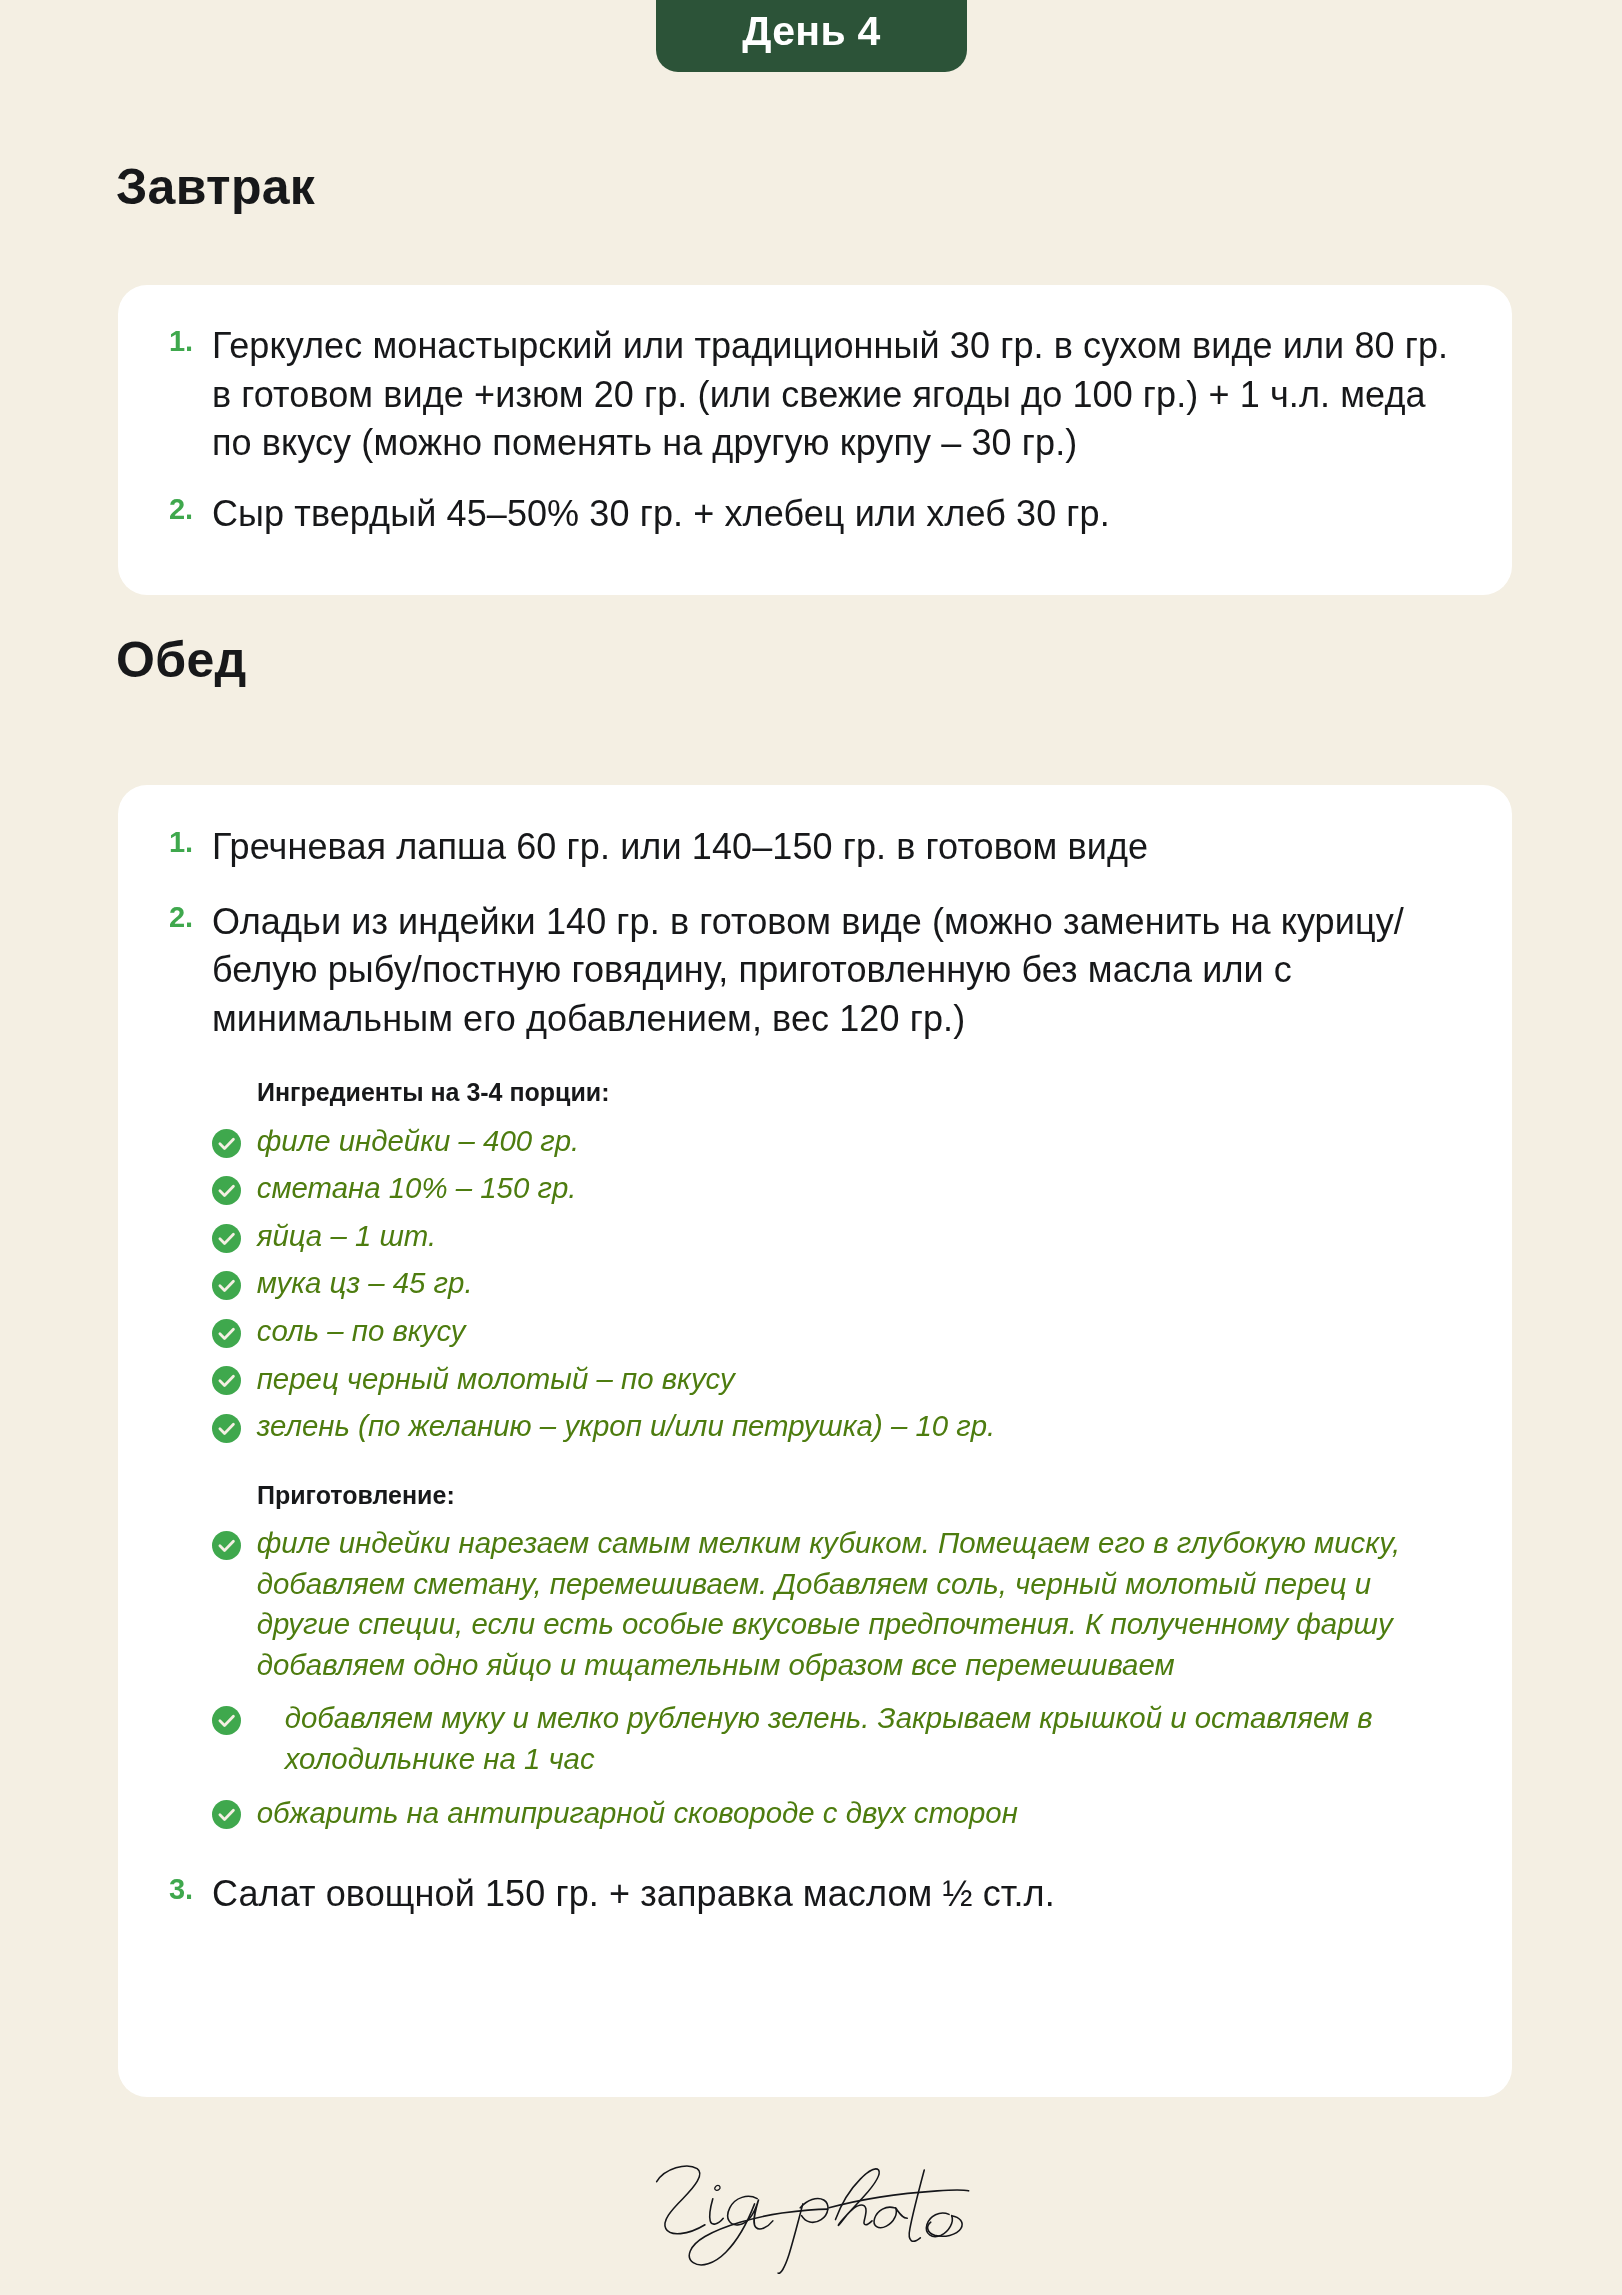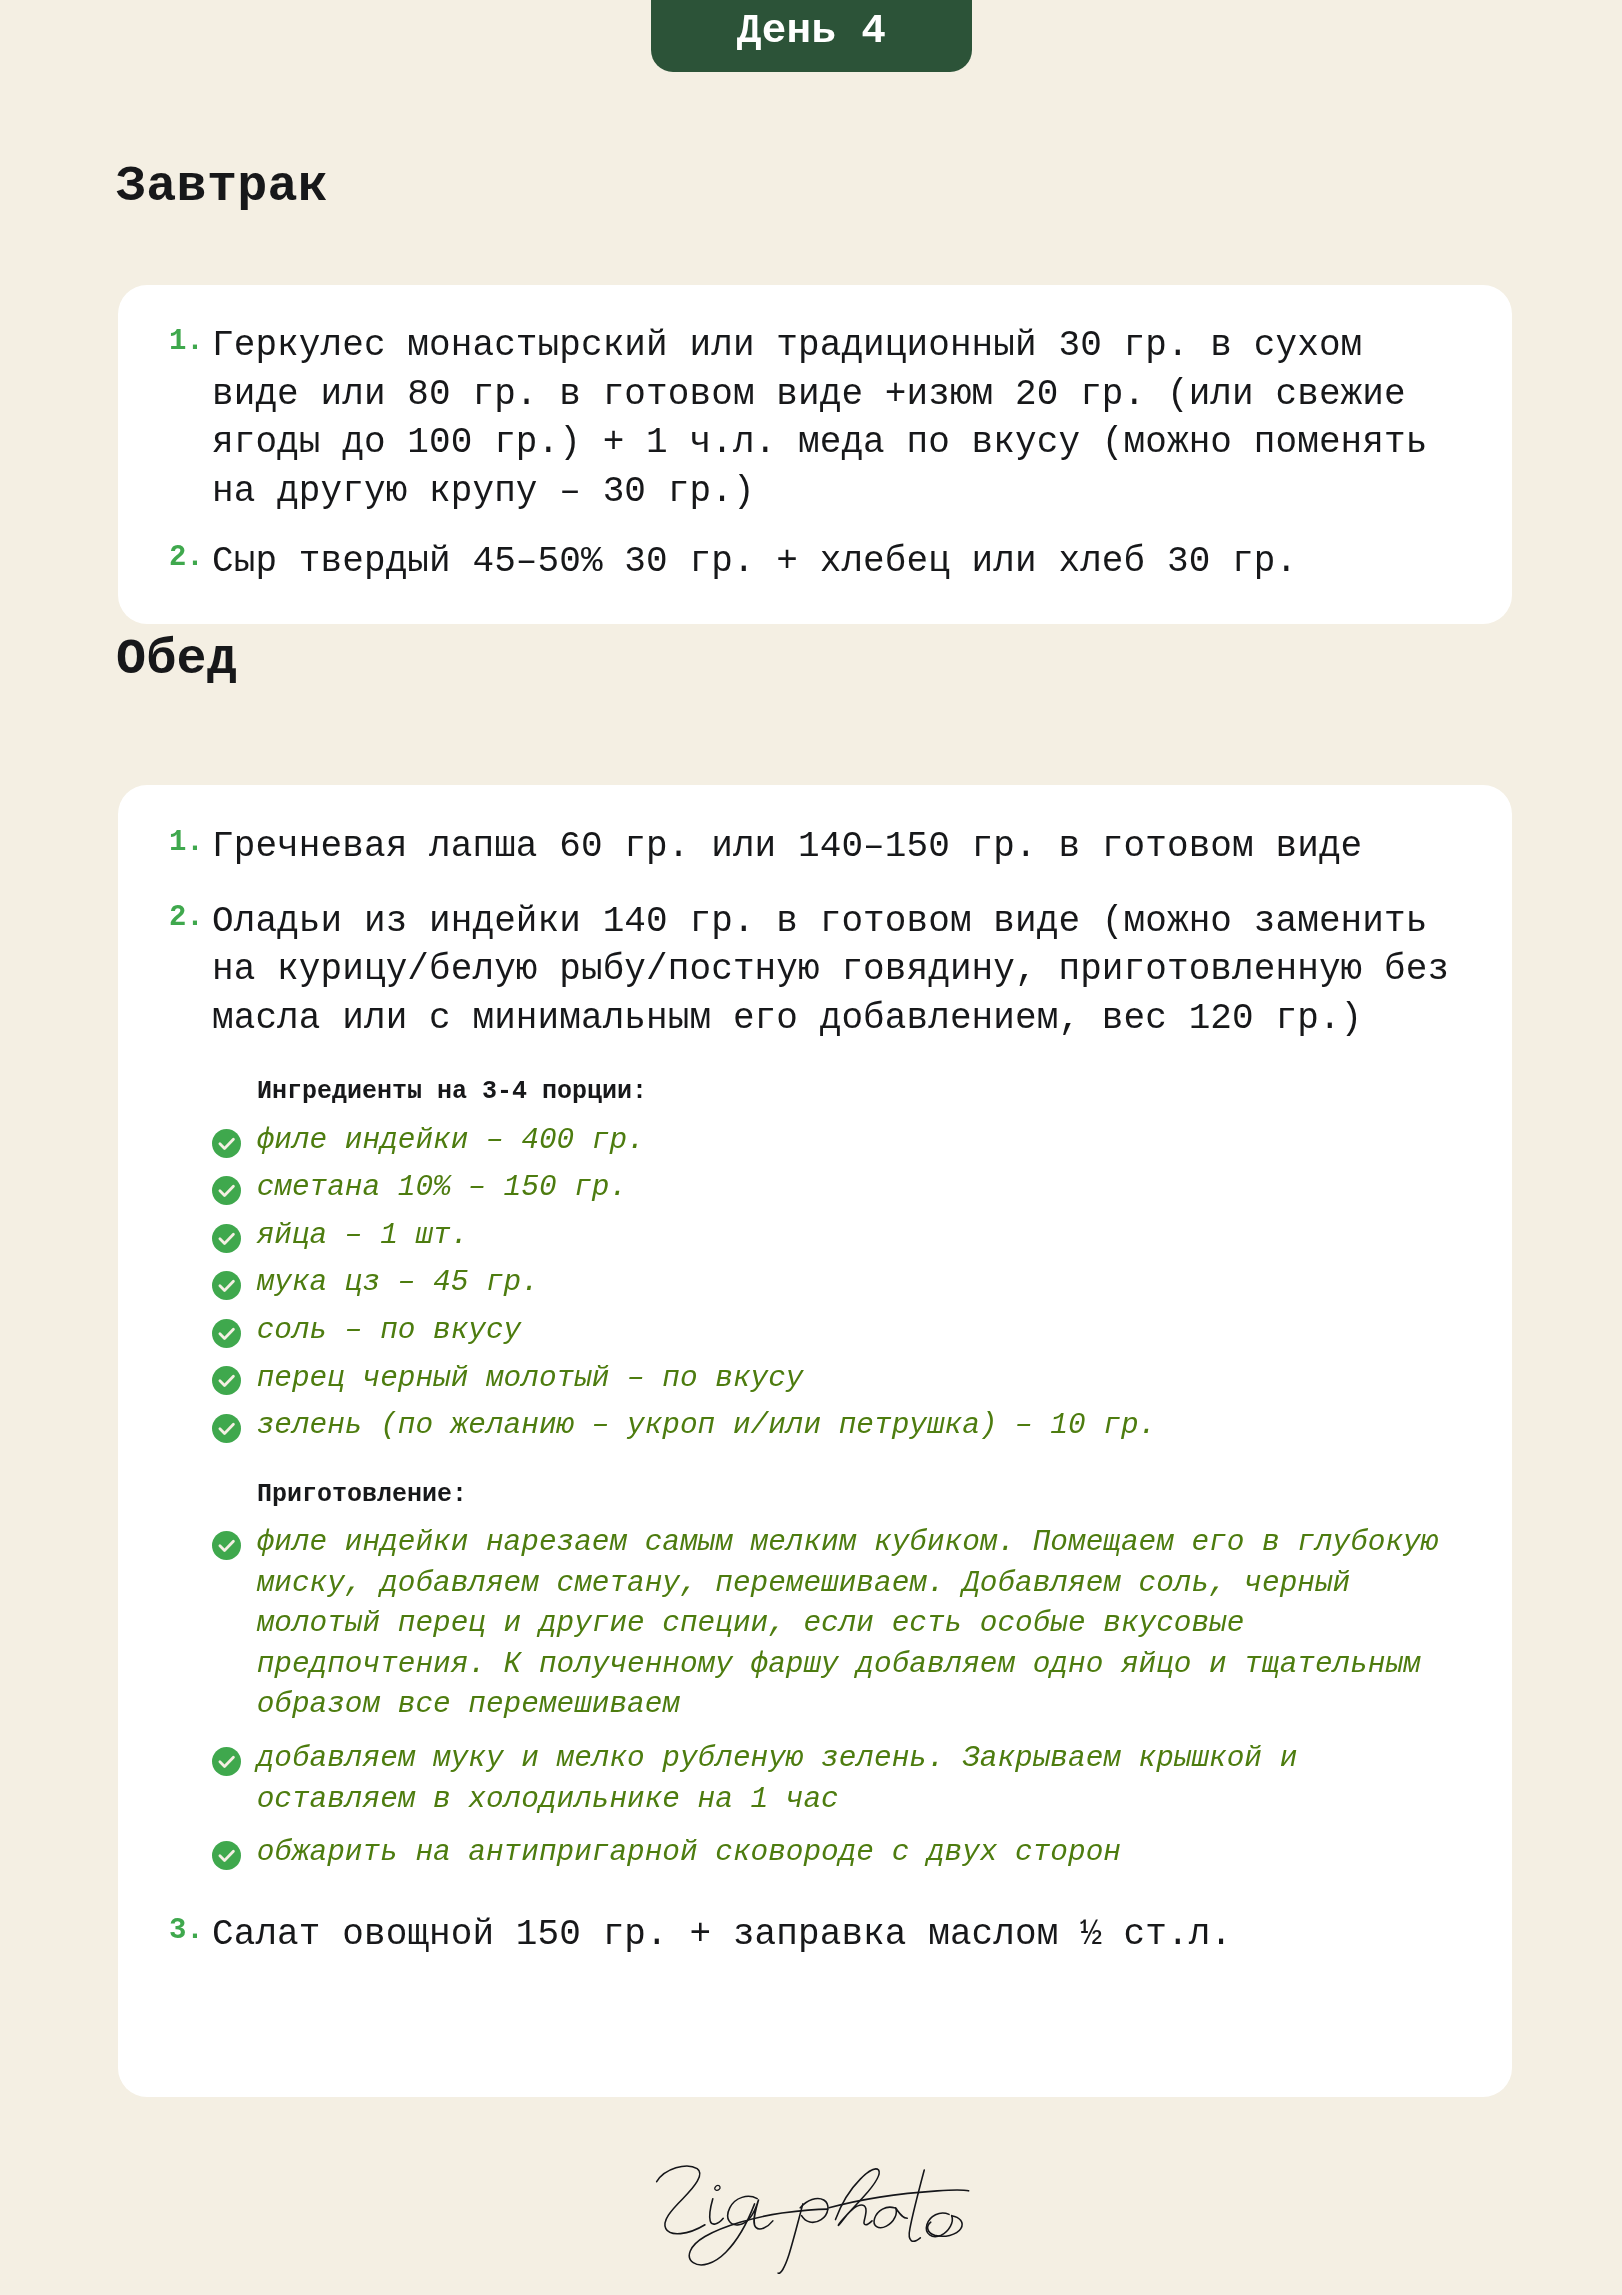--- a/index.html
+++ b/index.html
@@ -14,21 +14,20 @@
     -webkit-font-smoothing: antialiased;
     overflow: hidden;
     position: relative;
   }
 
   .page {
     position: relative;
     width: 1373px;
     height: 2295px;
     box-sizing: border-box;
-    font-family: Liberation Mono, monospace;
   }
 
   
   .day-badge-wrap {
     position: absolute;
     top: -22px;
     left: 0;
     width: 1623px;
     display: flex;
     justify-content: center;
@@ -282,21 +281,21 @@
             <ul class="check-list">
               <li class="check-item tall" style="margin-bottom:13px;">
                 <span class="check-icon">
                   <svg viewBox="0 0 44 44">
                       <circle cx="22" cy="22" r="22" fill="#3fa84d"></circle>
                       <path d="M12 22.5 L19 29.5 L32.5 15.5" fill="none" stroke="#f4efe3" stroke-width="4.2" stroke-linecap="round" stroke-linejoin="round"></path>
                     </svg>
                 </span>
                 <span class="check-text">филе индейки нарезаем самым мелким кубиком. Помещаем его в глубокую миску, добавляем сметану, перемешиваем. Добавляем соль, черный молотый перец и другие специи, если есть особые вкусовые предпочтения. К полученному фаршу добавляем одно яйцо и тщательным образом все перемешиваем</span>
               </li>
-              <li class="check-item tall" style="margin-bottom:13px;">
+              <li class="check-item tall" style="margin-bottom:13px;gap:28px;">
                 <span class="check-icon">
                   <svg viewBox="0 0 44 44">
                       <circle cx="22" cy="22" r="22" fill="#3fa84d"></circle>
                       <path d="M12 22.5 L19 29.5 L32.5 15.5" fill="none" stroke="#f4efe3" stroke-width="4.2" stroke-linecap="round" stroke-linejoin="round"></path>
                     </svg>
                 </span>
                 <span class="check-text">добавляем муку и мелко рубленую зелень. Закрываем крышкой и оставляем в холодильнике на 1 час</span>
               </li>
               <li class="check-item tall">
                 <span class="check-icon">

